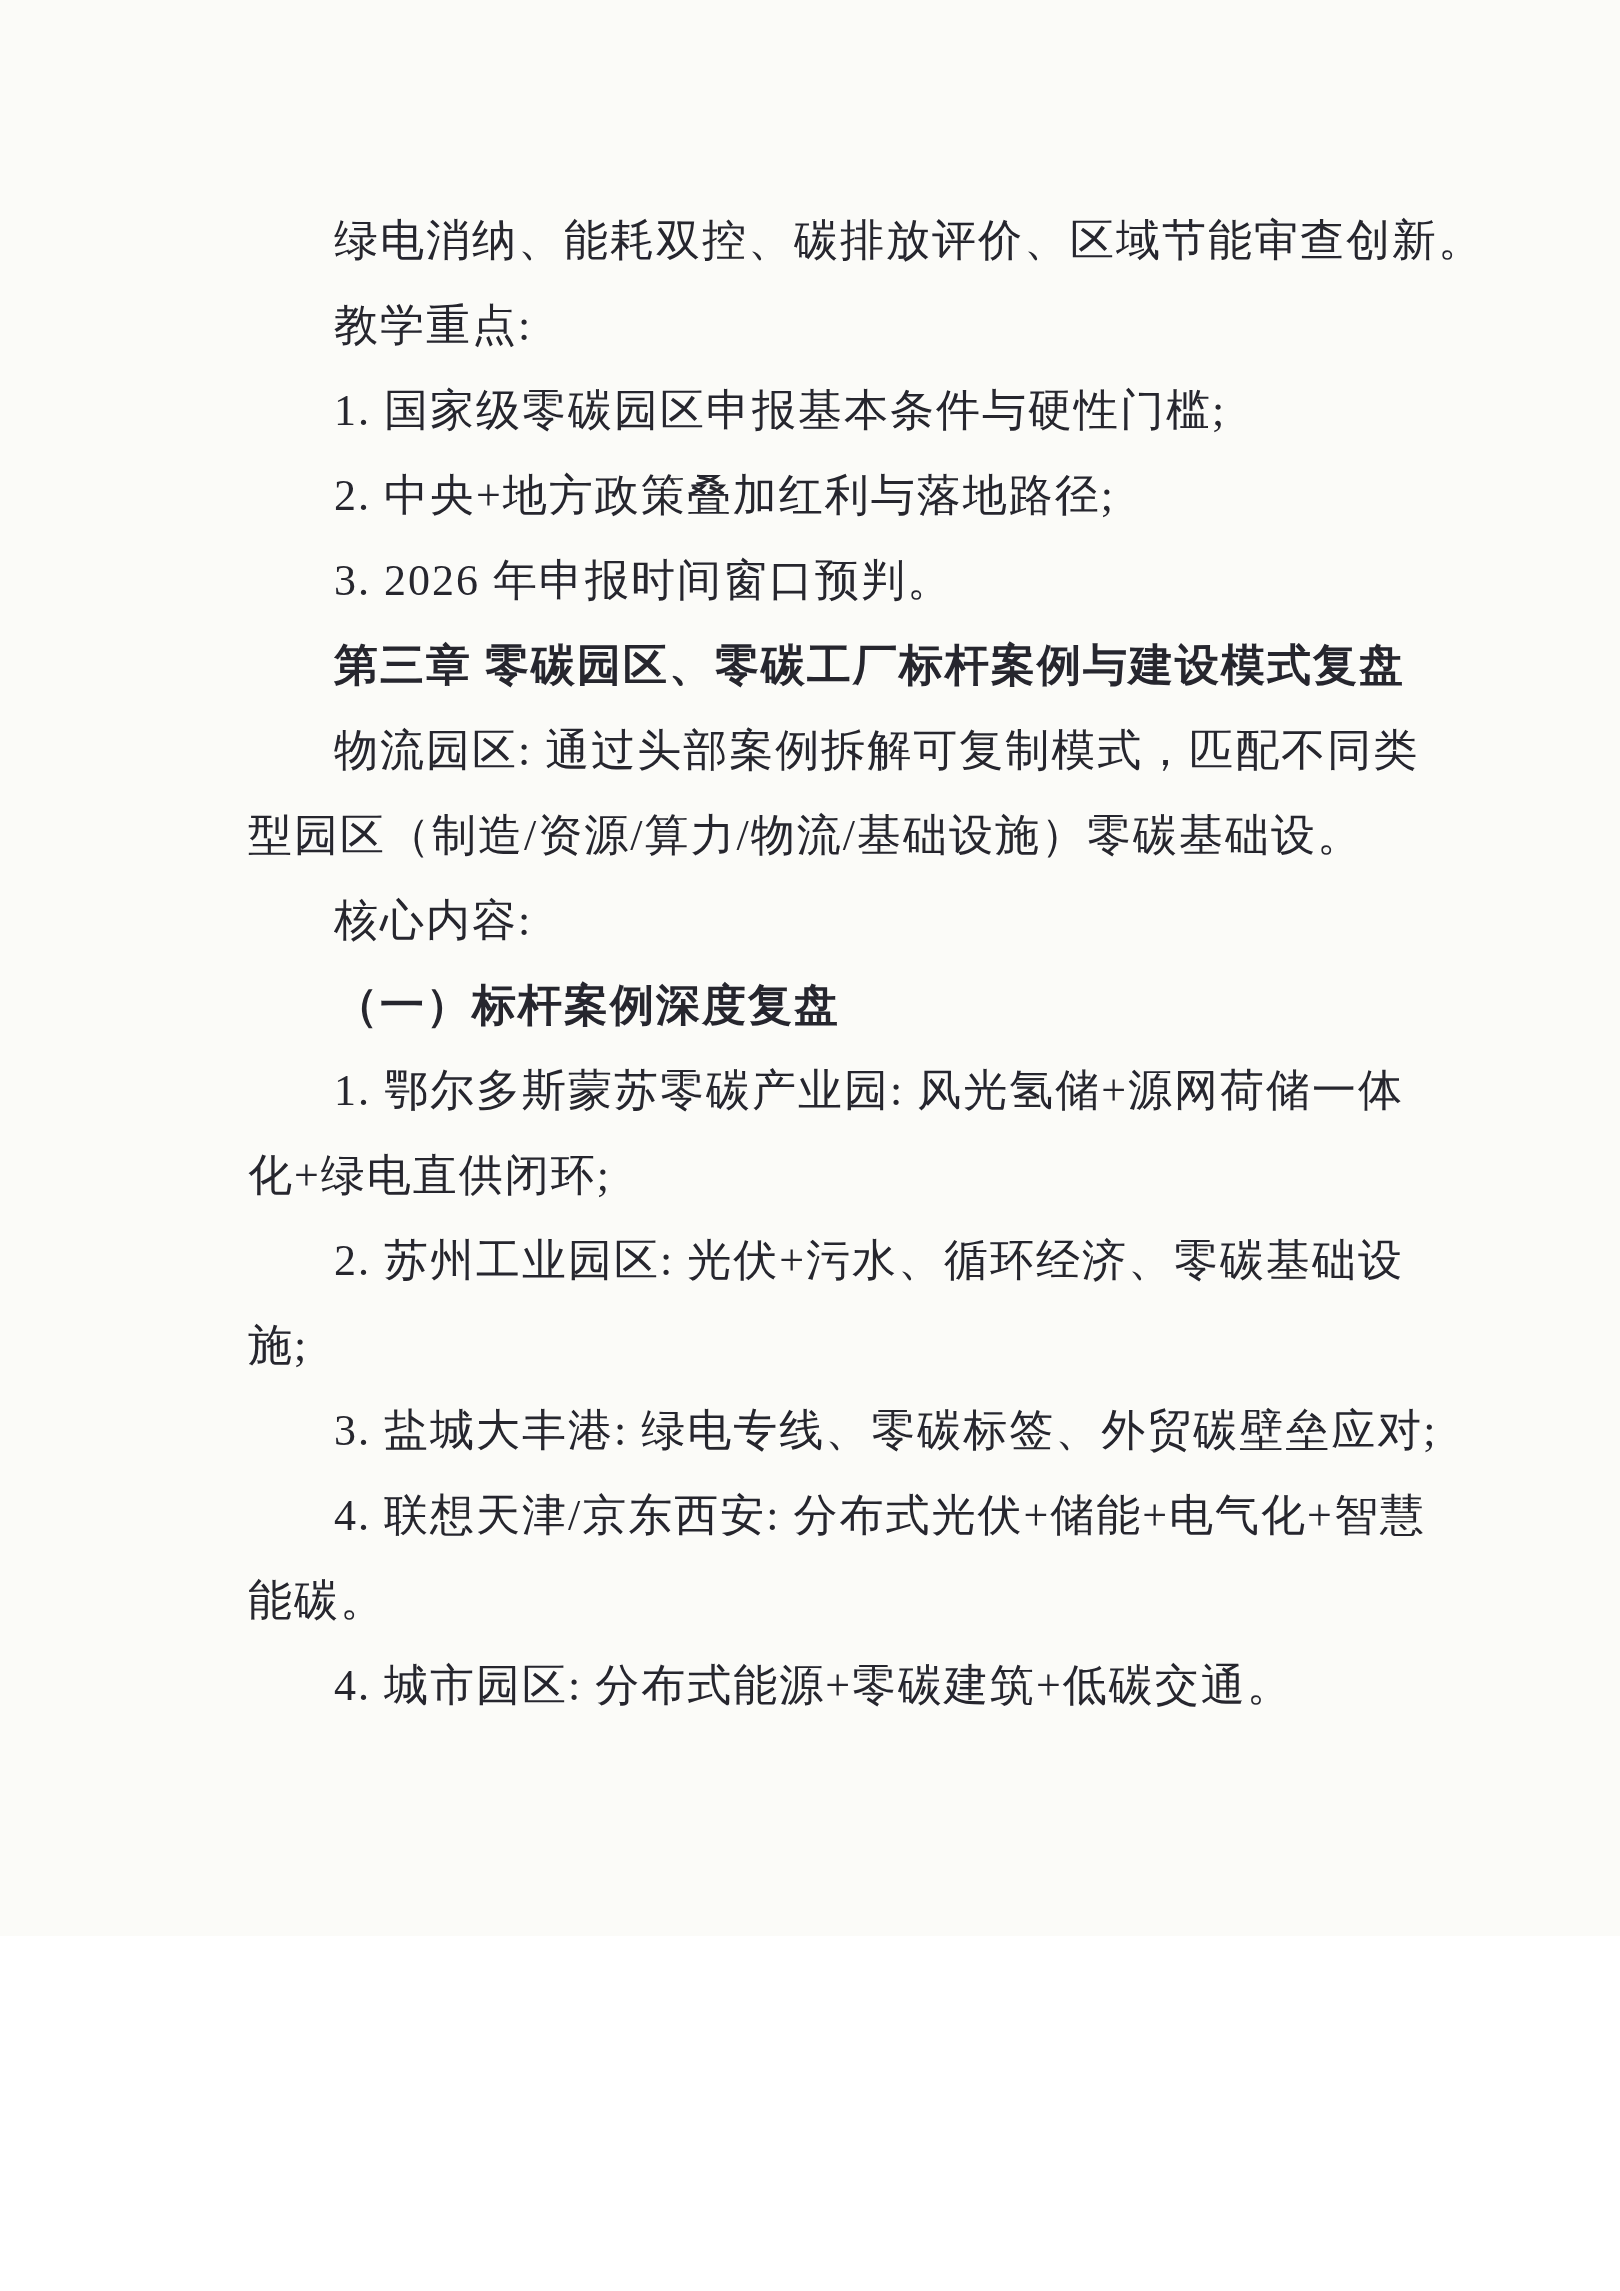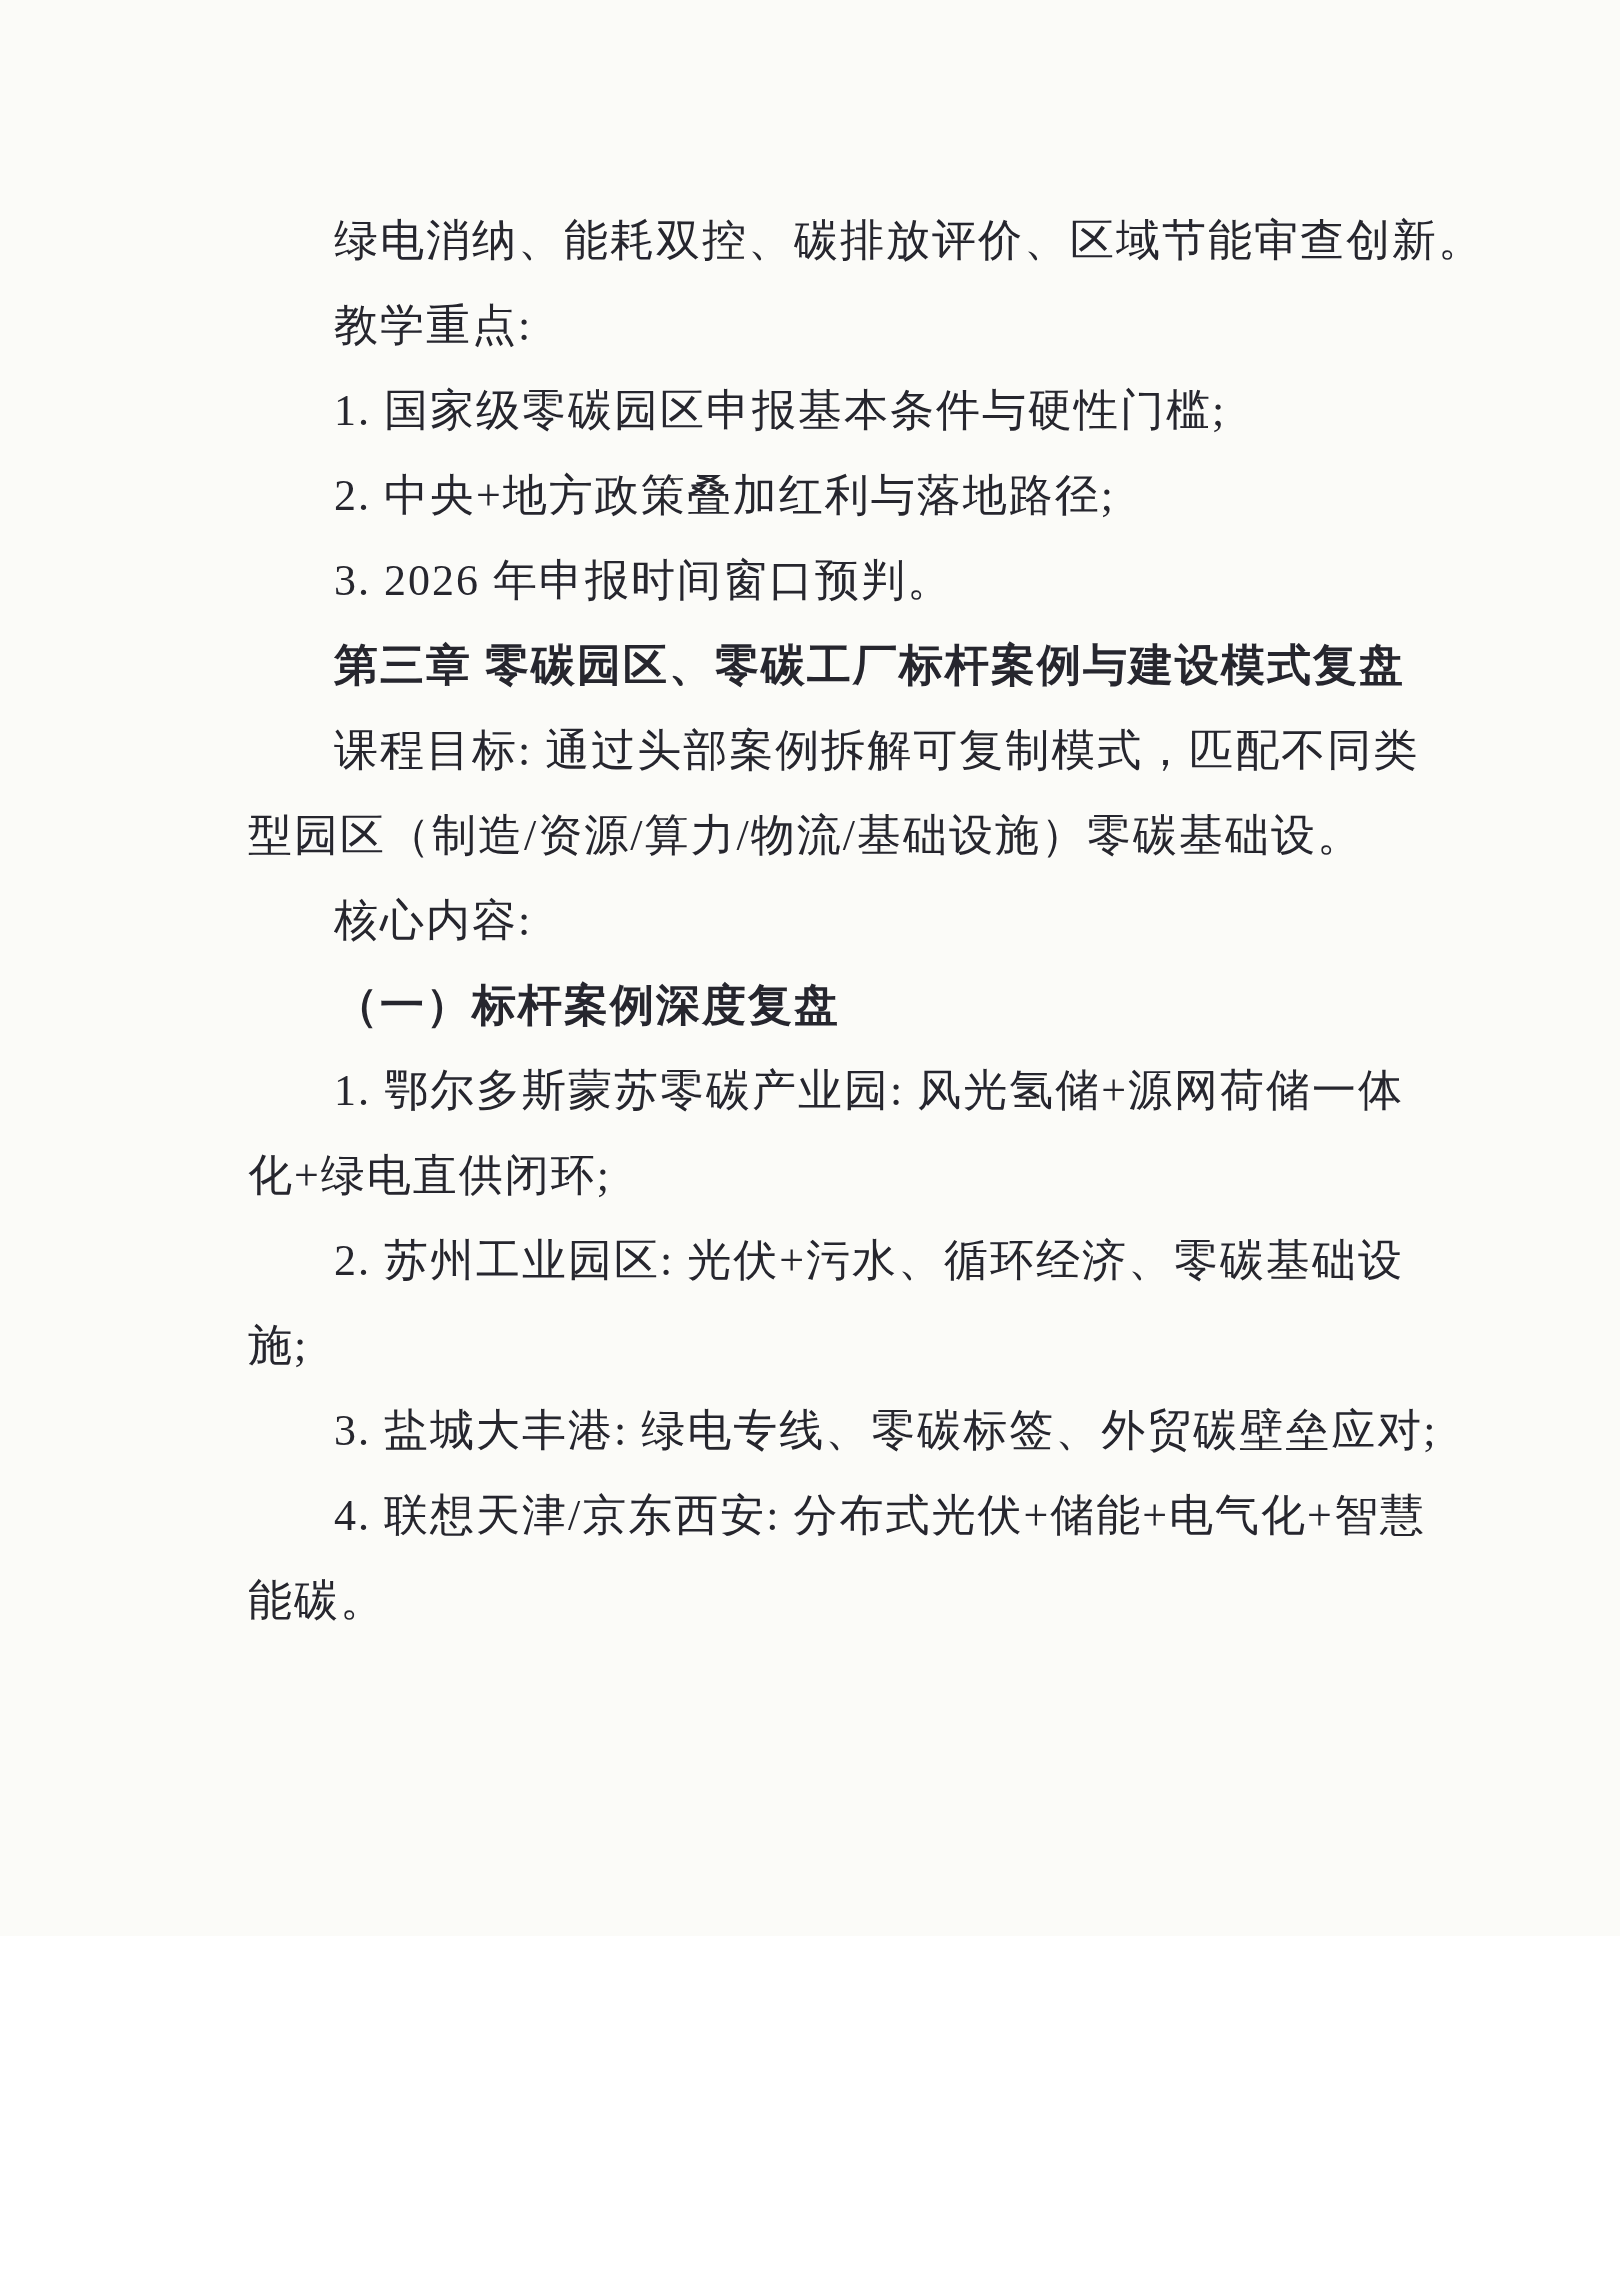--- a/index.html
+++ b/index.html
@@ -55,27 +55,28 @@
 <body>
 
 <div class="page" style="background: rgb(251, 251, 248); color: rgb(38, 38, 46);">
   <div class="text-column" id="text-column">
       <div class="line indent">绿电消纳、能耗双控、碳排放评价、区域节能审查创新。</div>
       <div class="line indent">教学重点:</div>
       <div class="line indent">1. 国家级零碳园区申报基本条件与硬性门槛;</div>
       <div class="line indent">2. 中央+地方政策叠加红利与落地路径;</div>
       <div class="line indent">3. 2026 年申报时间窗口预判。</div>
       <div class="line indent bold">第三章 零碳园区、零碳工厂标杆案例与建设模式复盘</div>
-      <div class="line indent">课程目标: 通过头部案例拆解可复制模式，匹配不同类</div>
+      <div class="line indent">物流园区: 通过头部案例拆解可复制模式，匹配不同类</div>
       <div class="line">型园区（制造/资源/算力/物流/基础设施）零碳基础设。</div>
       <div class="line indent">核心内容:</div>
       <div class="line indent bold">（一）标杆案例深度复盘</div>
       <div class="line indent">1. 鄂尔多斯蒙苏零碳产业园: 风光氢储+源网荷储一体</div>
       <div class="line">化+绿电直供闭环;</div>
       <div class="line indent">2. 苏州工业园区: 光伏+污水、循环经济、零碳基础设</div>
       <div class="line">施;</div>
       <div class="line indent">3. 盐城大丰港: 绿电专线、零碳标签、外贸碳壁垒应对;</div>
       <div class="line indent">4. 联想天津/京东西安: 分布式光伏+储能+电气化+智慧</div>
       <div class="line">能碳。</div>
+      <div class="line indent">4. 城市园区: 分布式能源+零碳建筑+低碳交通。</div>
     </div>
   <div class="page-number">— 7 —</div>
 </div>
 
 
 </body></html>

